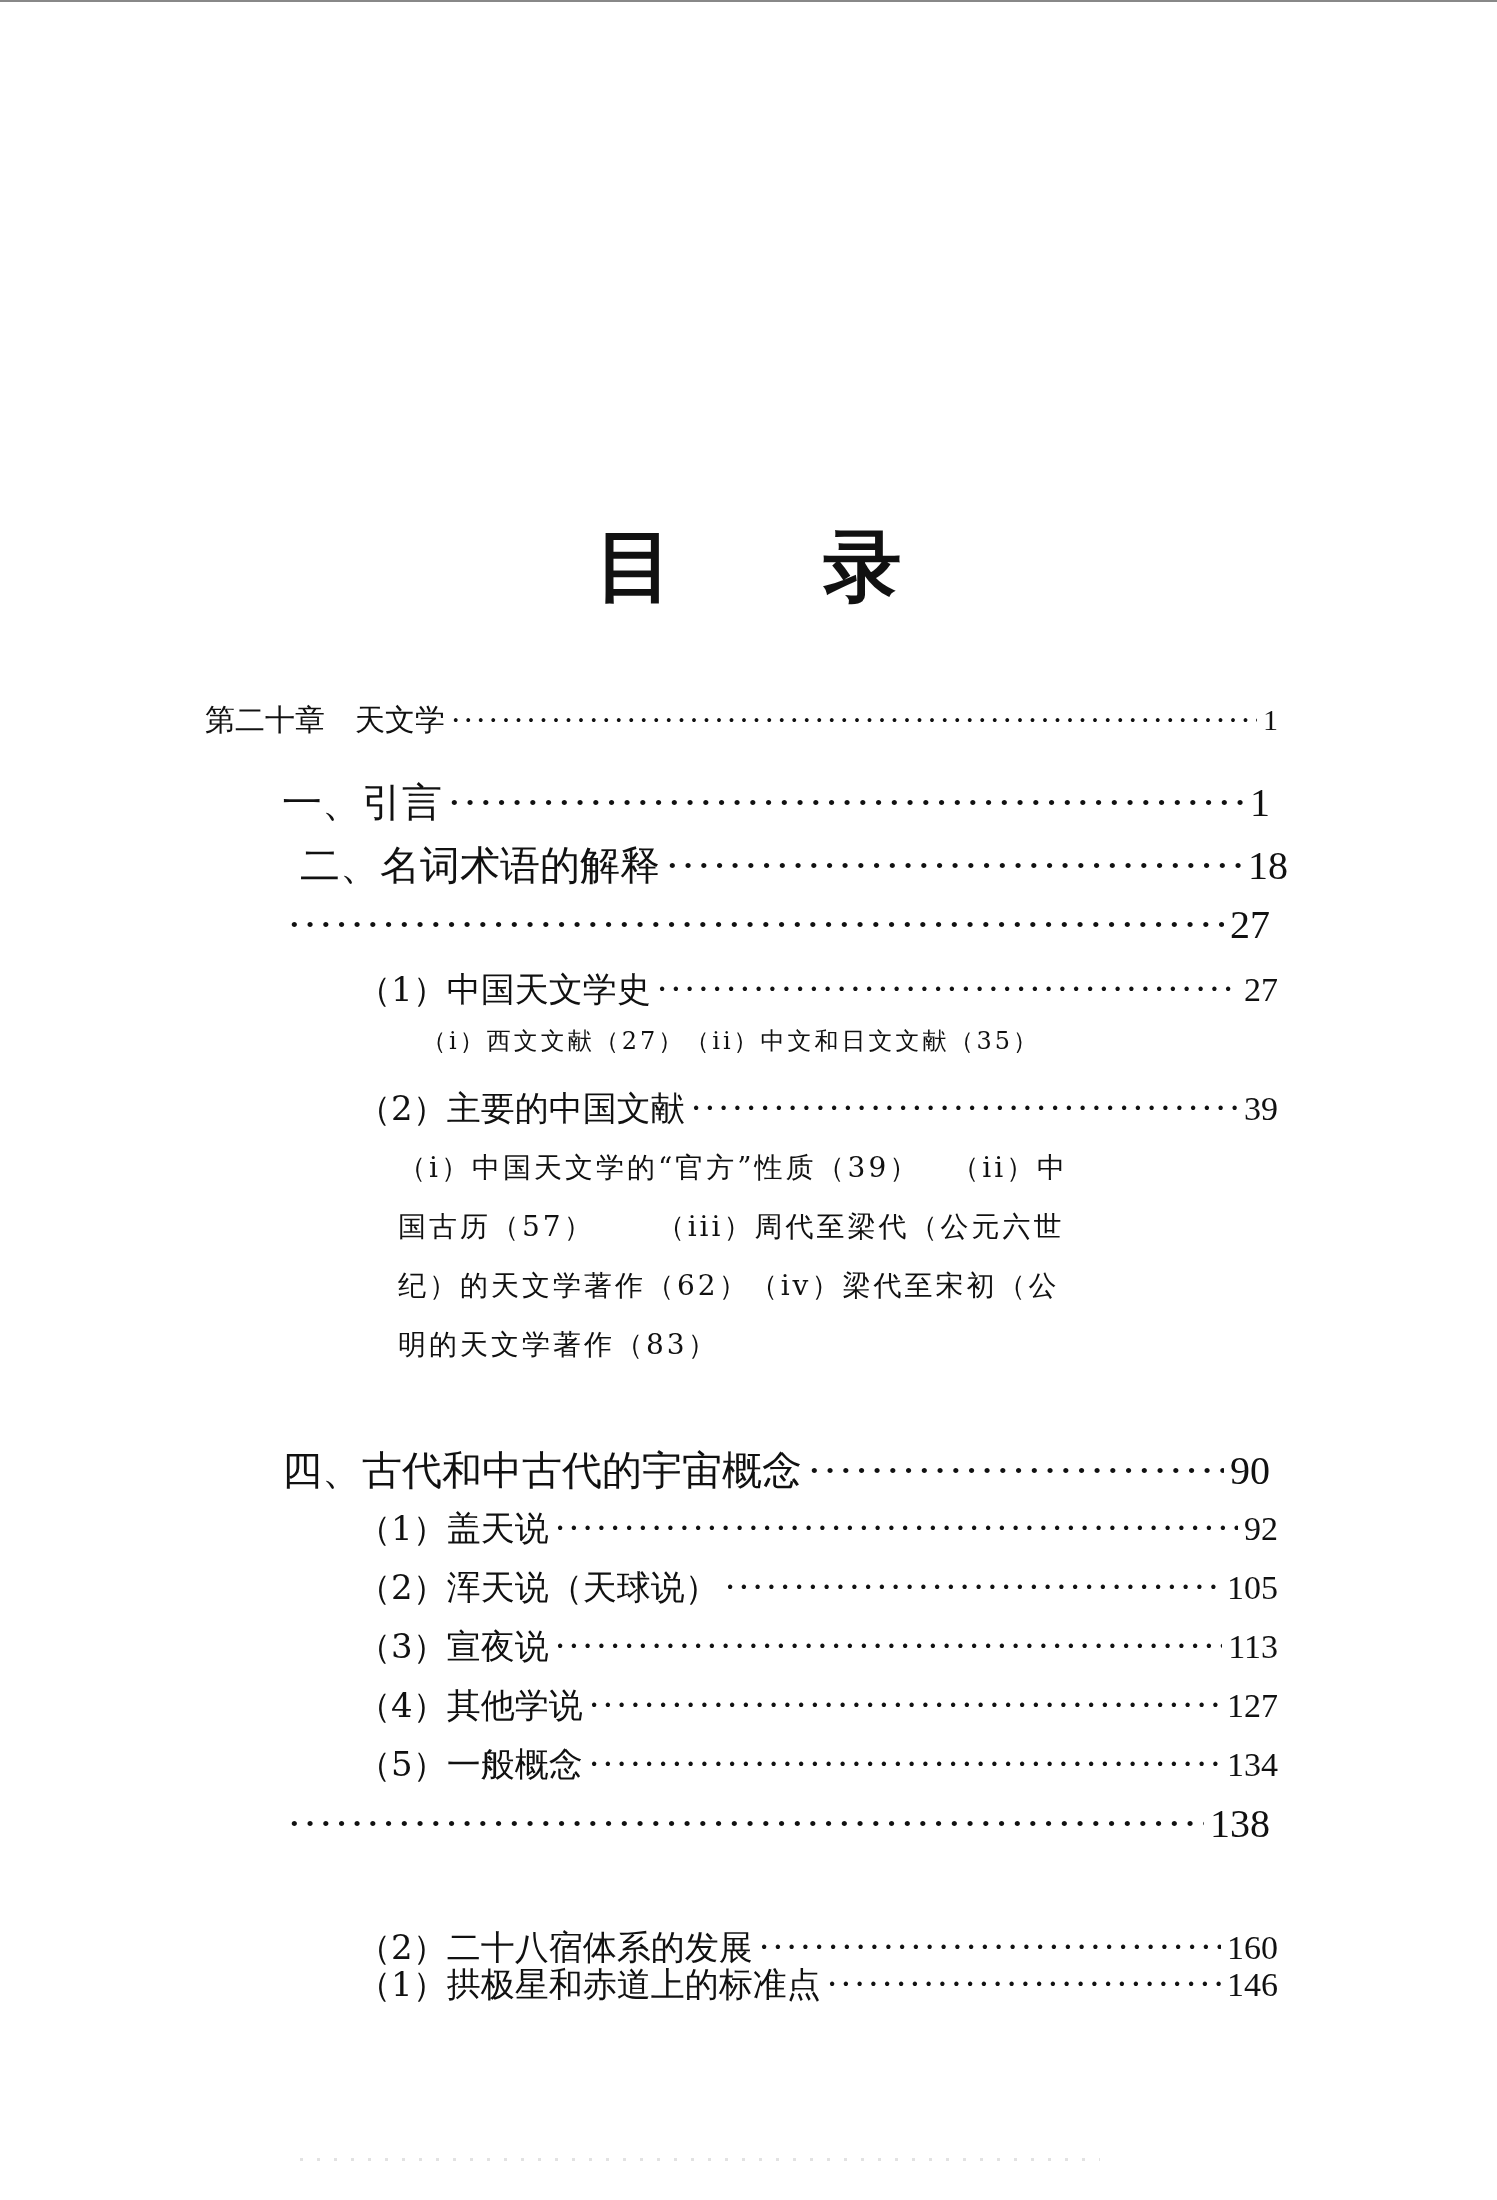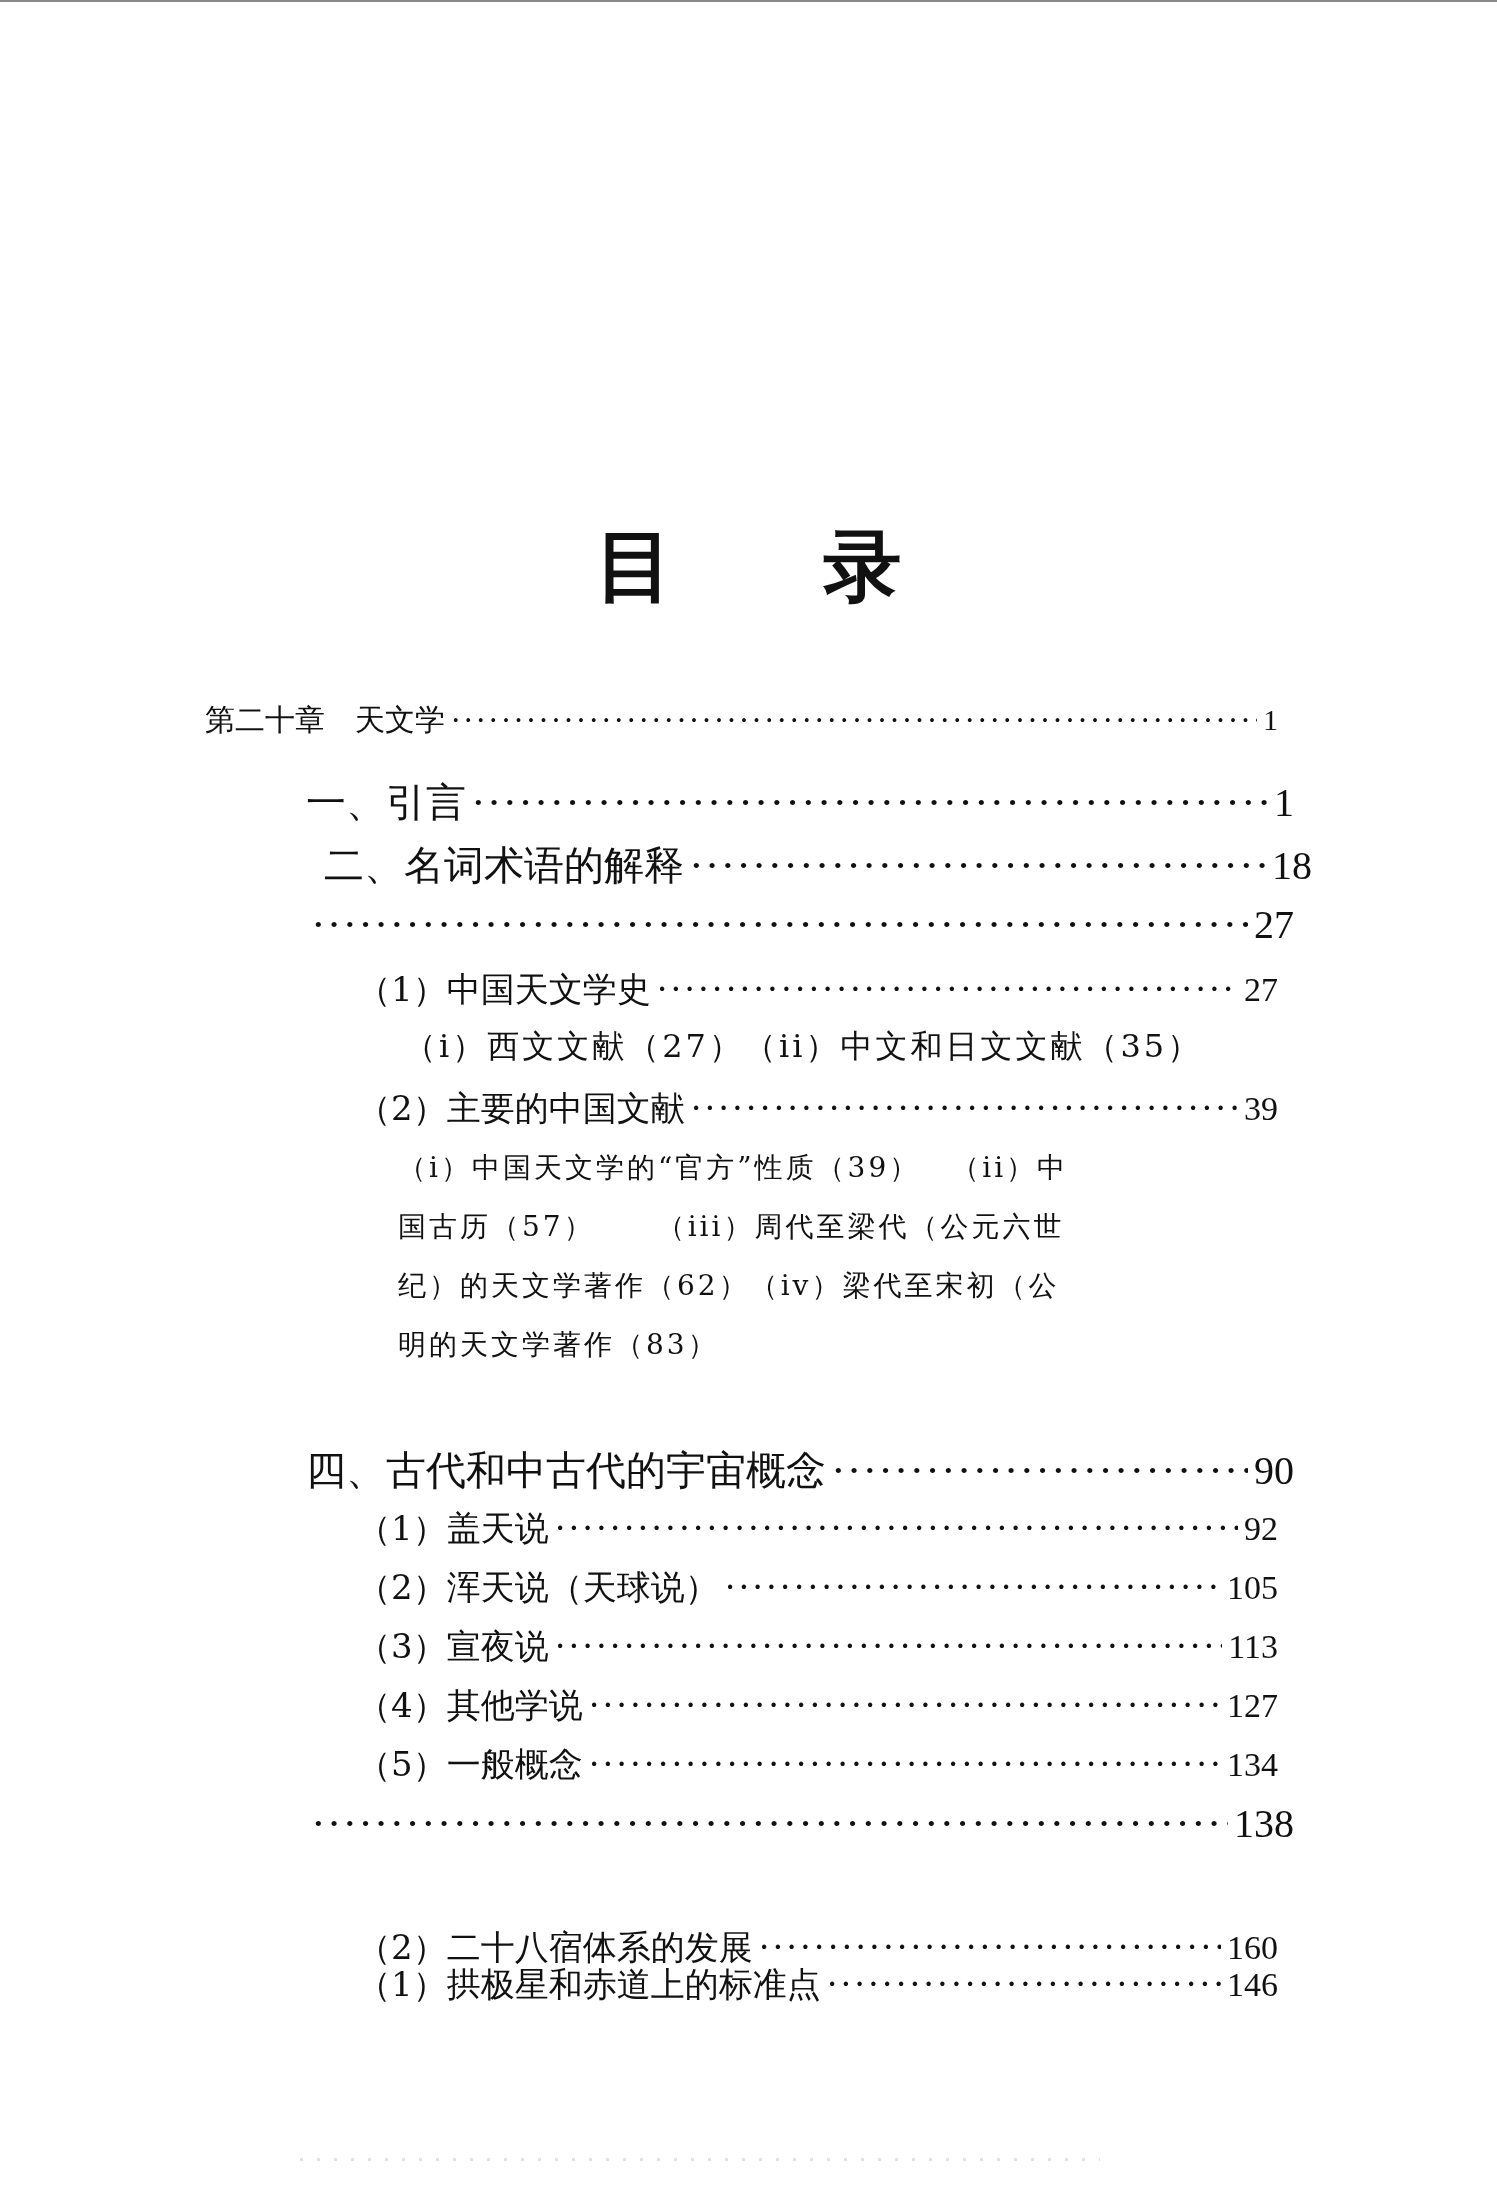--- a/index.html
+++ b/index.html
@@ -9,26 +9,26 @@
   .title { position:absolute; top:515px; left:0; width:1497px; text-align:center;
            font-size:78px; font-weight:bold; letter-spacing:0; }
   .title span { display:inline-block; }
   .title .gap { width:150px; }
   .row { position:absolute; display:flex; align-items:baseline; white-space:nowrap; }
   .row .label { flex:0 0 auto; }
   .row .dots { flex:1 1 auto; overflow:hidden; margin:0 6px; letter-spacing:3px; color:#111; }
   .row .dots::before { content:"··································································································································································"; }
   .row .page { flex:0 0 auto; font-family:"Liberation Serif", serif; }
   .lvl0 { left:205px; width:1073px; font-size:30px; }
-  .lvl1 { left:306px; width:988px; font-size:40px; }
+  .lvl1 { left:282px; width:988px; font-size:40px; }
   .lvl2 { left:357px; width:921px; font-size:34px; }
   .para { position:absolute; left:398px; width:820px; font-size:28px; line-height:59px;
           letter-spacing:3px; }
   .para-line { display:block; white-space:nowrap; }
-  .sub2 { position:absolute; left:404px; font-size:32px; letter-spacing:3px; white-space:nowrap; }
+  .sub2 { position:absolute; left:422px; font-size:24px; letter-spacing:3px; white-space:nowrap; }
   .noise { position:absolute; top:2158px; left:300px; width:800px; height:3px;
            background:repeating-linear-gradient(90deg,#cfcfcf 0 3px,transparent 3px 17px); opacity:.6; }
 </style>
 </head>
 <body>
 
 <div class="topline"></div>
 
 <div class="title">
   <span>目</span><span class="gap"></span><span>录</span>

